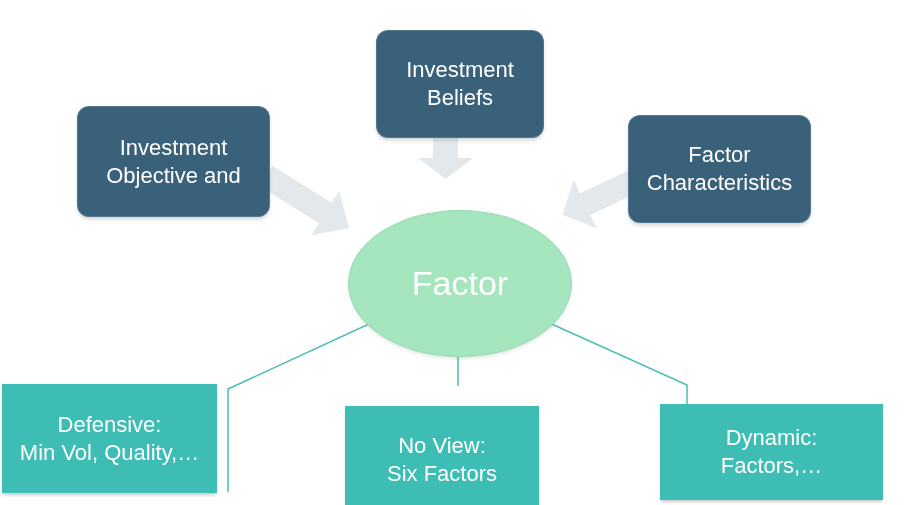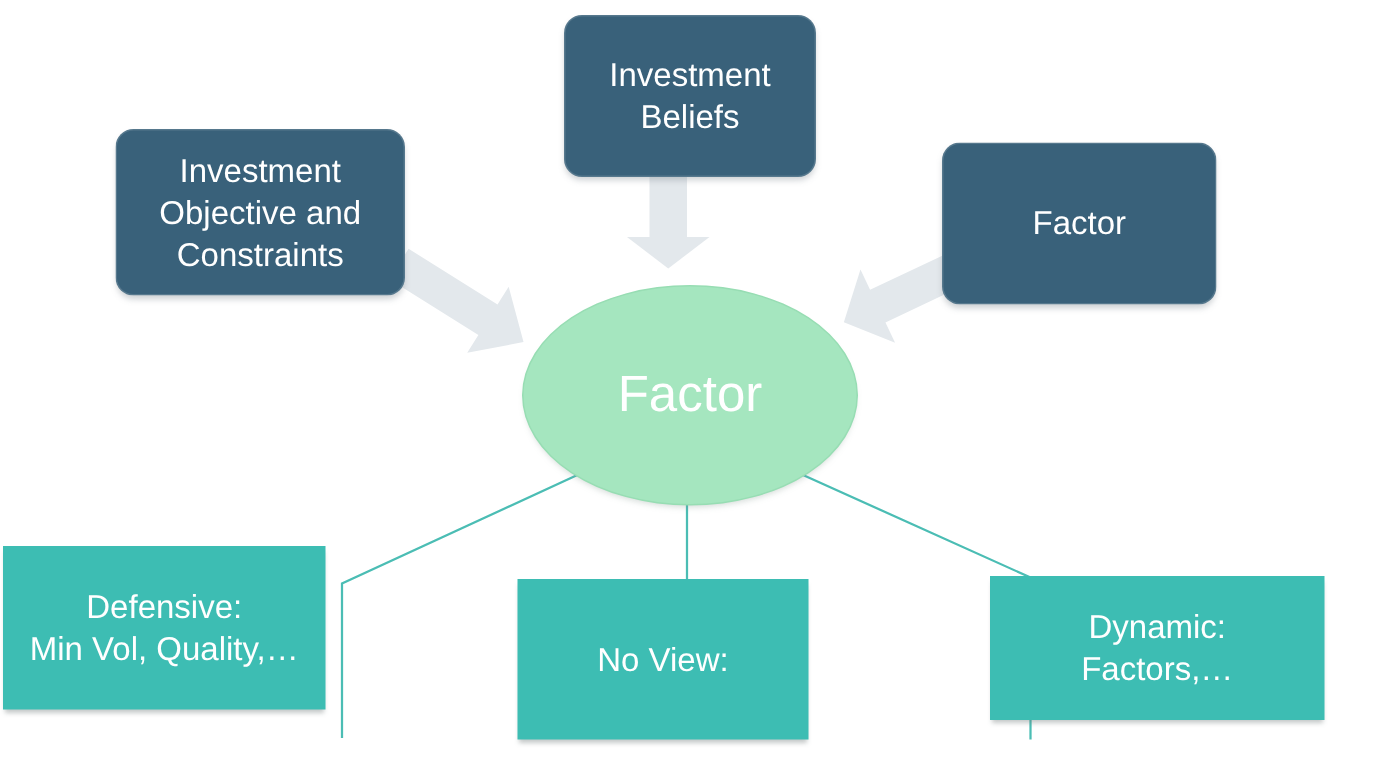--- a/index.html
+++ b/index.html
@@ -20,20 +20,21 @@
   .node {
     position: absolute;
     z-index: 2;
     display: flex;
     flex-direction: column;
     align-items: center;
     justify-content: center;
     text-align: right;
     color: #ffffff;
     box-sizing: border-box;
+    margin-top: 20px;
   }
   .dark-box {
     background: #39617A;
     border: 1px solid rgba(255,255,255,0.15);
     border-radius: 12px;
     font-size: 22px;
     line-height: 28px;
     box-shadow: 0 3px 4px -1px rgba(110,120,130,0.35);
   }
   .teal-box {
@@ -77,43 +78,44 @@
     <polyline points="525,312 687,385 687,493" fill="none" stroke="#4BBDB4" stroke-width="1.5"></polyline>
 
     <path d="M0,-12 L70,-12 L70,-26 L98,0 L70,26 L70,12 L0,12 Z" transform="translate(266,176) rotate(32.1)" fill="#E3E8EC"></path>
     <path d="M0,-12.5 L42,-12.5 L42,-27.5 L63,0 L42,27.5 L42,12.5 L0,12.5 Z" transform="translate(445.5,116) rotate(90)" fill="#E3E8EC"></path>
     <path d="M0,-12 L54,-12 L54,-27 L79,0 L54,27 L54,12 L0,12 Z" transform="translate(634,181) rotate(154.7)" fill="#E3E8EC"></path>
   </svg>
 
   <div class="node dark-box box-top-left">
     <span class="line-row">Investment</span>
     <span class="line-row">Objective and</span>
-    <span class="line-row">Constraints</span>
   </div>
 
   <div class="node dark-box box-top-middle">
     <span class="line-row">Investment</span>
     <span class="line-row">Beliefs</span>
   </div>
 
   <div class="node dark-box box-top-right">
     <span class="line-row">Factor</span>
+    <span class="line-row">Characteristics</span>
   </div>
 
   <div class="node ellipse ellipse-center">
     <span class="line-row">Factor</span>
   </div>
 
   <div class="node teal-box box-bottom-left">
     <span class="line-row">Defensive:</span>
     <span class="line-row"><span>Min </span><span class="misspelled">Vol</span><span>, Quality,…</span></span>
   </div>
 
   <div class="node teal-box box-bottom-middle">
     <span class="line-row">No View:</span>
+    <span class="line-row">Six Factors</span>
   </div>
 
   <div class="node teal-box box-bottom-right">
     <span class="line-row">Dynamic:</span>
     <span class="line-row">Factors,…</span>
   </div>
 
 </div>
 
 </body></html>

